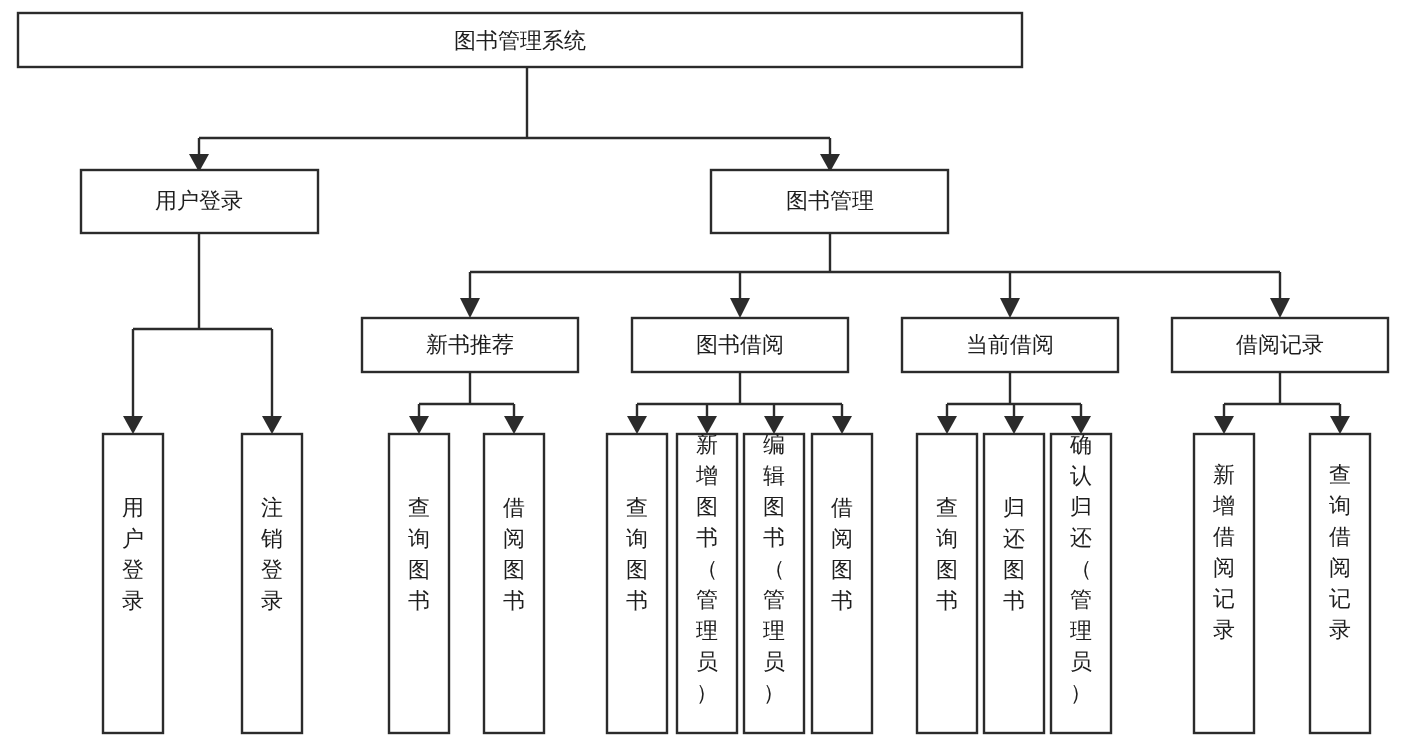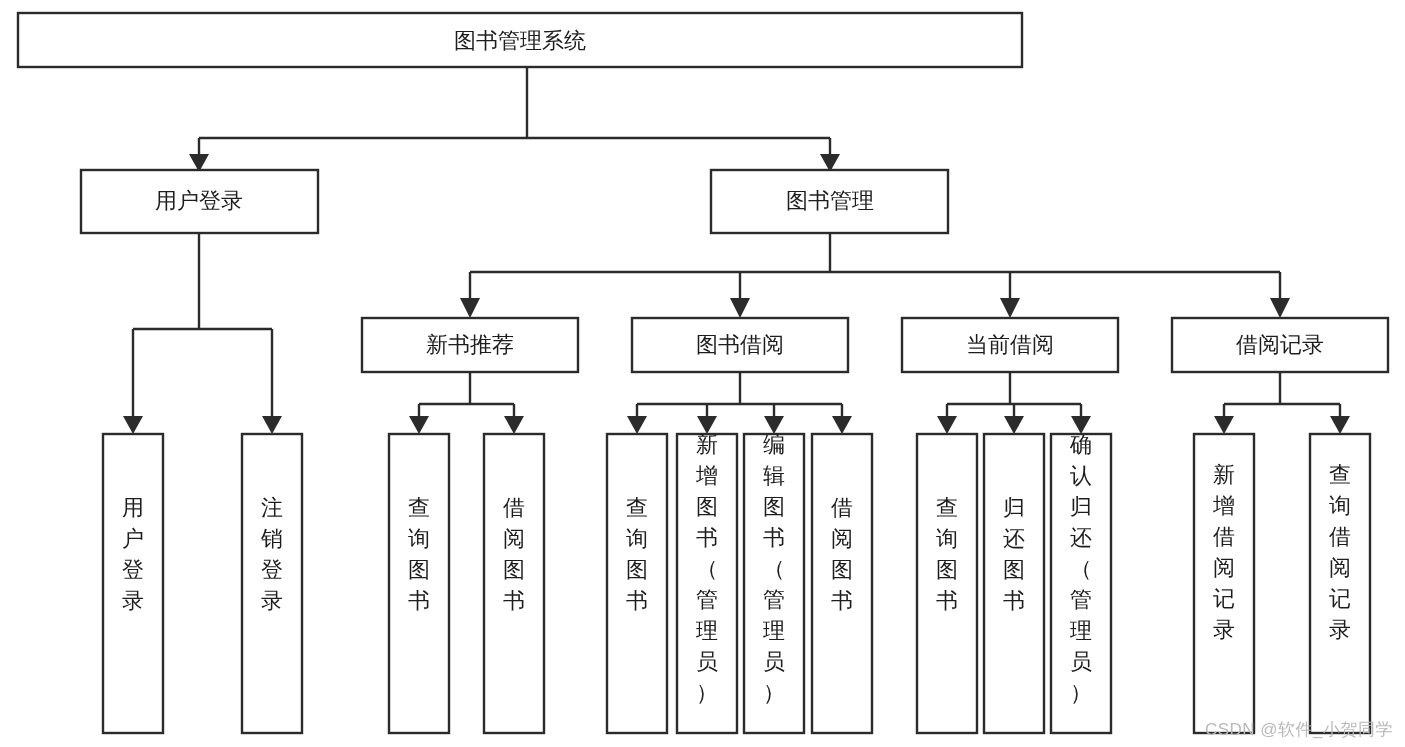--- a/index.html
+++ b/index.html
@@ -191,14 +191,13 @@
       <rect class="node-rect" x="1194" y="434" width="60" height="299"></rect>
       <text class="node-label-v vtext" x="1224" y="482"><tspan x="1224" dy="0">新</tspan><tspan x="1224" dy="31">增</tspan><tspan x="1224" dy="31">借</tspan><tspan x="1224" dy="31">阅</tspan><tspan x="1224" dy="31">记</tspan><tspan x="1224" dy="31">录</tspan></text>
     </g>
     <g>
       <rect class="node-rect" x="1310" y="434" width="60" height="299"></rect>
       <text class="node-label-v vtext" x="1340" y="482"><tspan x="1340" dy="0">查</tspan><tspan x="1340" dy="31">询</tspan><tspan x="1340" dy="31">借</tspan><tspan x="1340" dy="31">阅</tspan><tspan x="1340" dy="31">记</tspan><tspan x="1340" dy="31">录</tspan></text>
     </g>
 
   </svg>
 
-  <div class="watermark">CSDN @软件_小贺同学</div>
 </div>
 
 </body></html>

